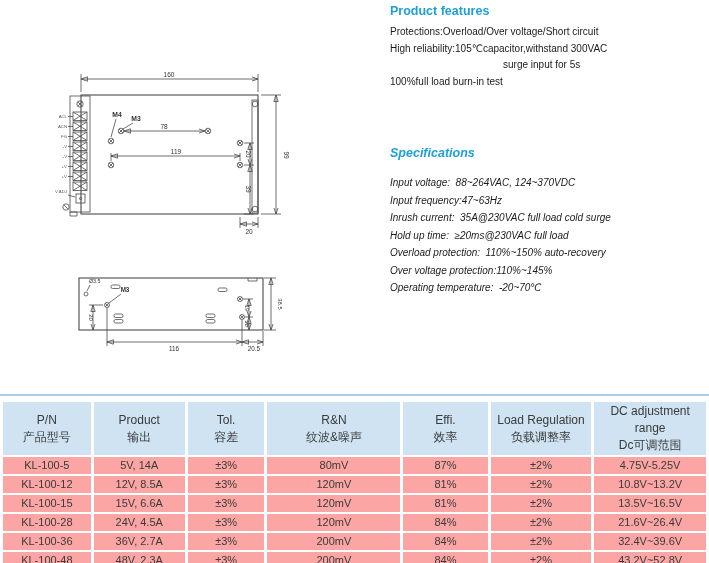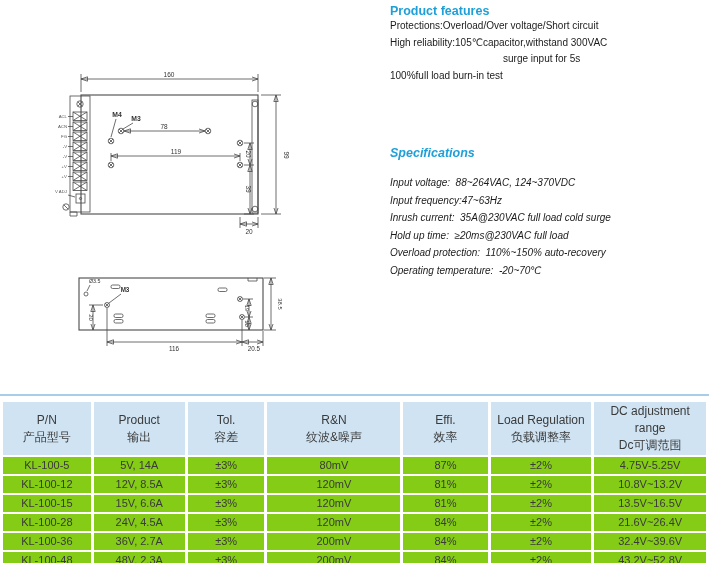--- a/index.html
+++ b/index.html
@@ -3,42 +3,42 @@
 <meta charset="utf-8">
 <style>
   html,body{margin:0;padding:0;}
   body{width:709px;height:563px;position:relative;background:#ffffff;
        font-family:"Liberation Sans","DejaVu Sans",sans-serif;color:#2b2b2b;overflow:hidden;}
 
   
   .textblock{position:absolute;left:390px;width:318px;}
   #features{top:4px;}
   #specs{top:146px;font-style:italic;}
-  .blk-heading{color:#1e9fd8;font-size:12.5px;font-weight:bold;}
+  .blk-heading{color:#1e9fd8;font-size:12.5px;font-weight:bold;margin-bottom:6px;}
   #specs .blk-heading{margin-bottom:14px;}
   .blk-line{font-size:10px;line-height:16.5px;color:#1b1b1b;white-space:pre;}
   #specs .blk-line{line-height:17.5px;}
   .blk-line.indent{padding-left:113px;}
 
   
   svg{position:absolute;overflow:visible;}
   #topview{left:56px;top:60px;}
   #sideview{left:73px;top:270px;}
   svg line,svg rect,svg circle,svg path{stroke:#4a4a4a;fill:none;stroke-width:0.8;}
   svg text{fill:#333;stroke:none;font-family:"Liberation Sans",sans-serif;font-size:6.5px;}
   text.tiny{font-size:4.3px;fill:#555;}
   .caseline{stroke-width:1.1;}
 
   
   #tbl-divider{position:absolute;left:0;top:394px;width:709px;height:2px;background:#a9cce8;}
   #spec-table-wrap{position:absolute;left:0;top:400px;width:709px;}
   table{width:709px;border-collapse:separate;border-spacing:3px 2px;table-layout:fixed;}
   th{background:#cfe3f2;font-weight:normal;font-size:12px;color:#3a3a3a;
      text-align:center;vertical-align:middle;height:40px;padding:1px 0;line-height:17px;}
-  td{background:#84cc16;font-size:11px;color:#3a3a3a;text-align:center;
+  td{background:#fca5a5;font-size:11px;color:#3a3a3a;text-align:center;
      height:15px;padding:1px 0;line-height:15px;}
 </style>
 </head>
 <body>
 
 <svg id="topview" width="232" height="178" viewBox="0 0 232 178">
   <defs>
     <marker id="arw" markerWidth="9" markerHeight="8" refX="6.5" refY="3.5" orient="auto-start-reverse" markerUnits="userSpaceOnUse">
       <path d="M0,1.3 L6.5,3.5 L0,5.7 z" fill="#4a4a4a" stroke="none"></path>
     </marker>
@@ -231,20 +231,21 @@
   <div class="blk-line">100%full load burn-in test</div>
 </div>
 
 <div id="specs" class="textblock">
   <div class="blk-heading">Specifications</div>
   <div class="blk-line">Input voltage:  88~264VAC, 124~370VDC</div>
   <div class="blk-line">Input frequency:47~63Hz</div>
   <div class="blk-line">Inrush current:  35A@230VAC full load cold surge</div>
   <div class="blk-line">Hold up time:  ≥20ms@230VAC full load</div>
   <div class="blk-line">Overload protection:  110%~150% auto-recovery</div>
+  <div class="blk-line">Over voltage protection:110%~145%</div>
   <div class="blk-line">Operating temperature:  -20~70℃</div>
 </div>
 
 <div id="tbl-divider"></div>
 <div id="spec-table-wrap">
   <table>
     <colgroup>
       <col style="width:12.8%">
         <col style="width:13.3%">
         <col style="width:11.2%">

